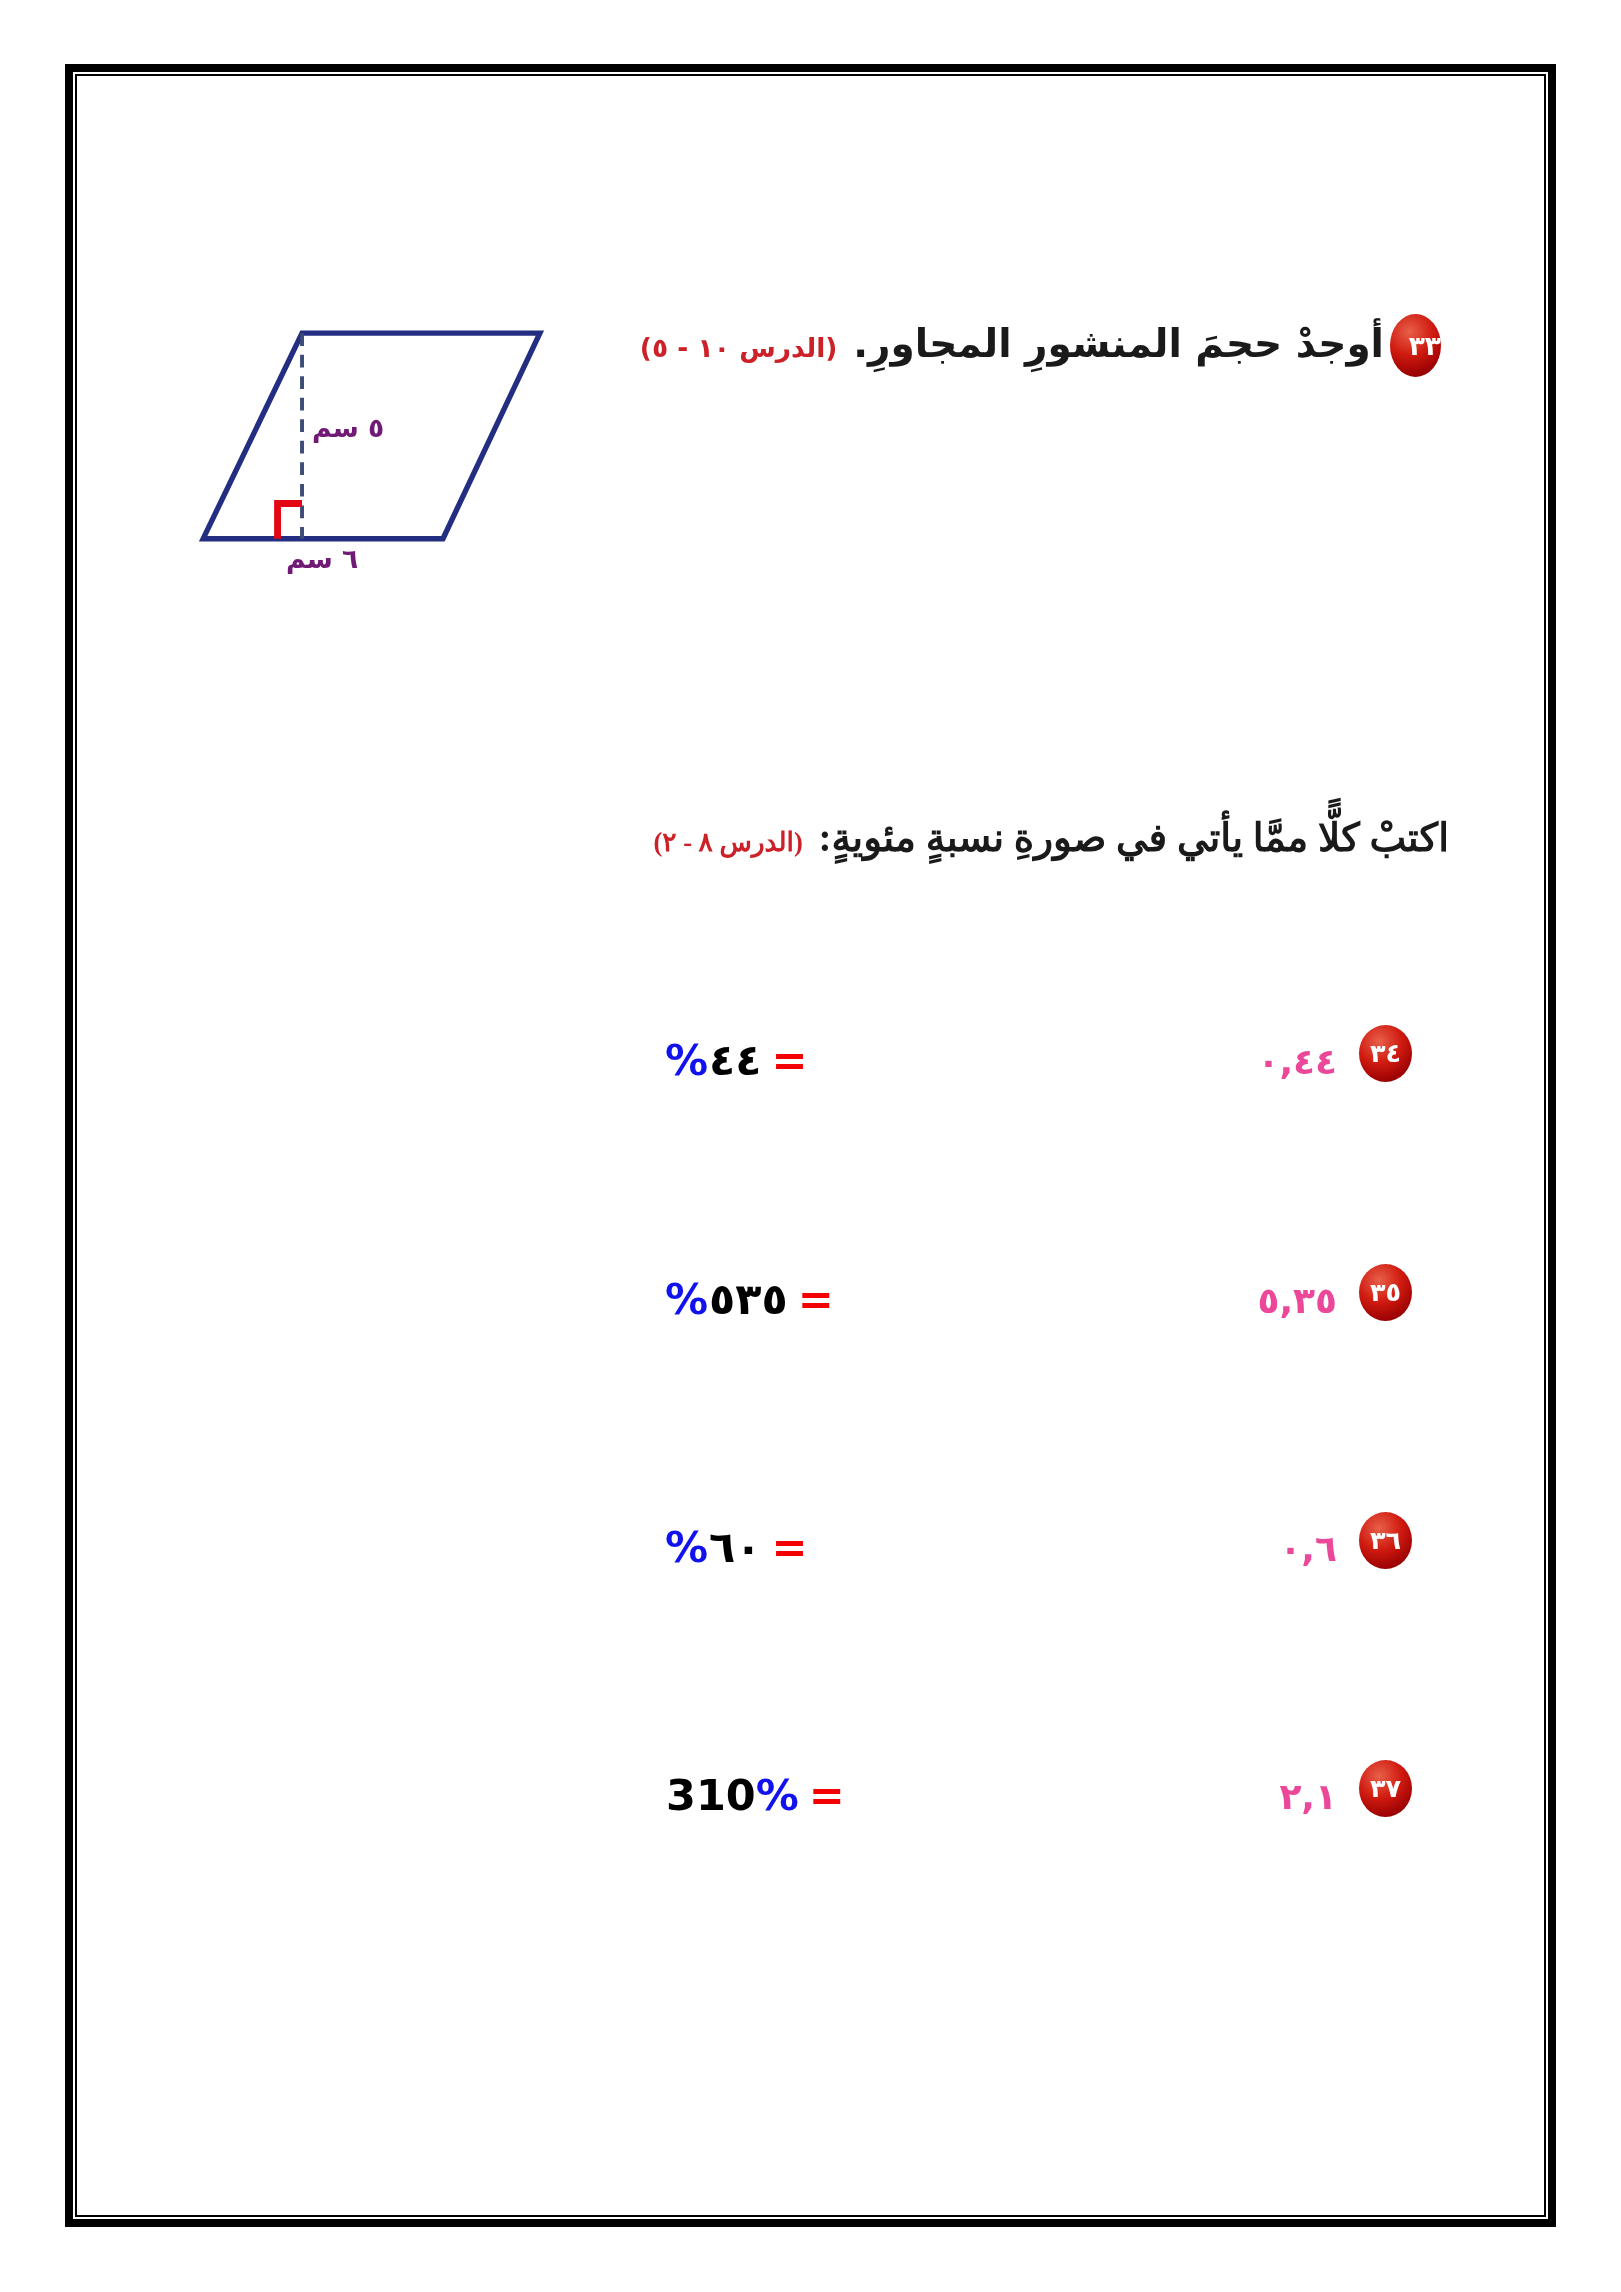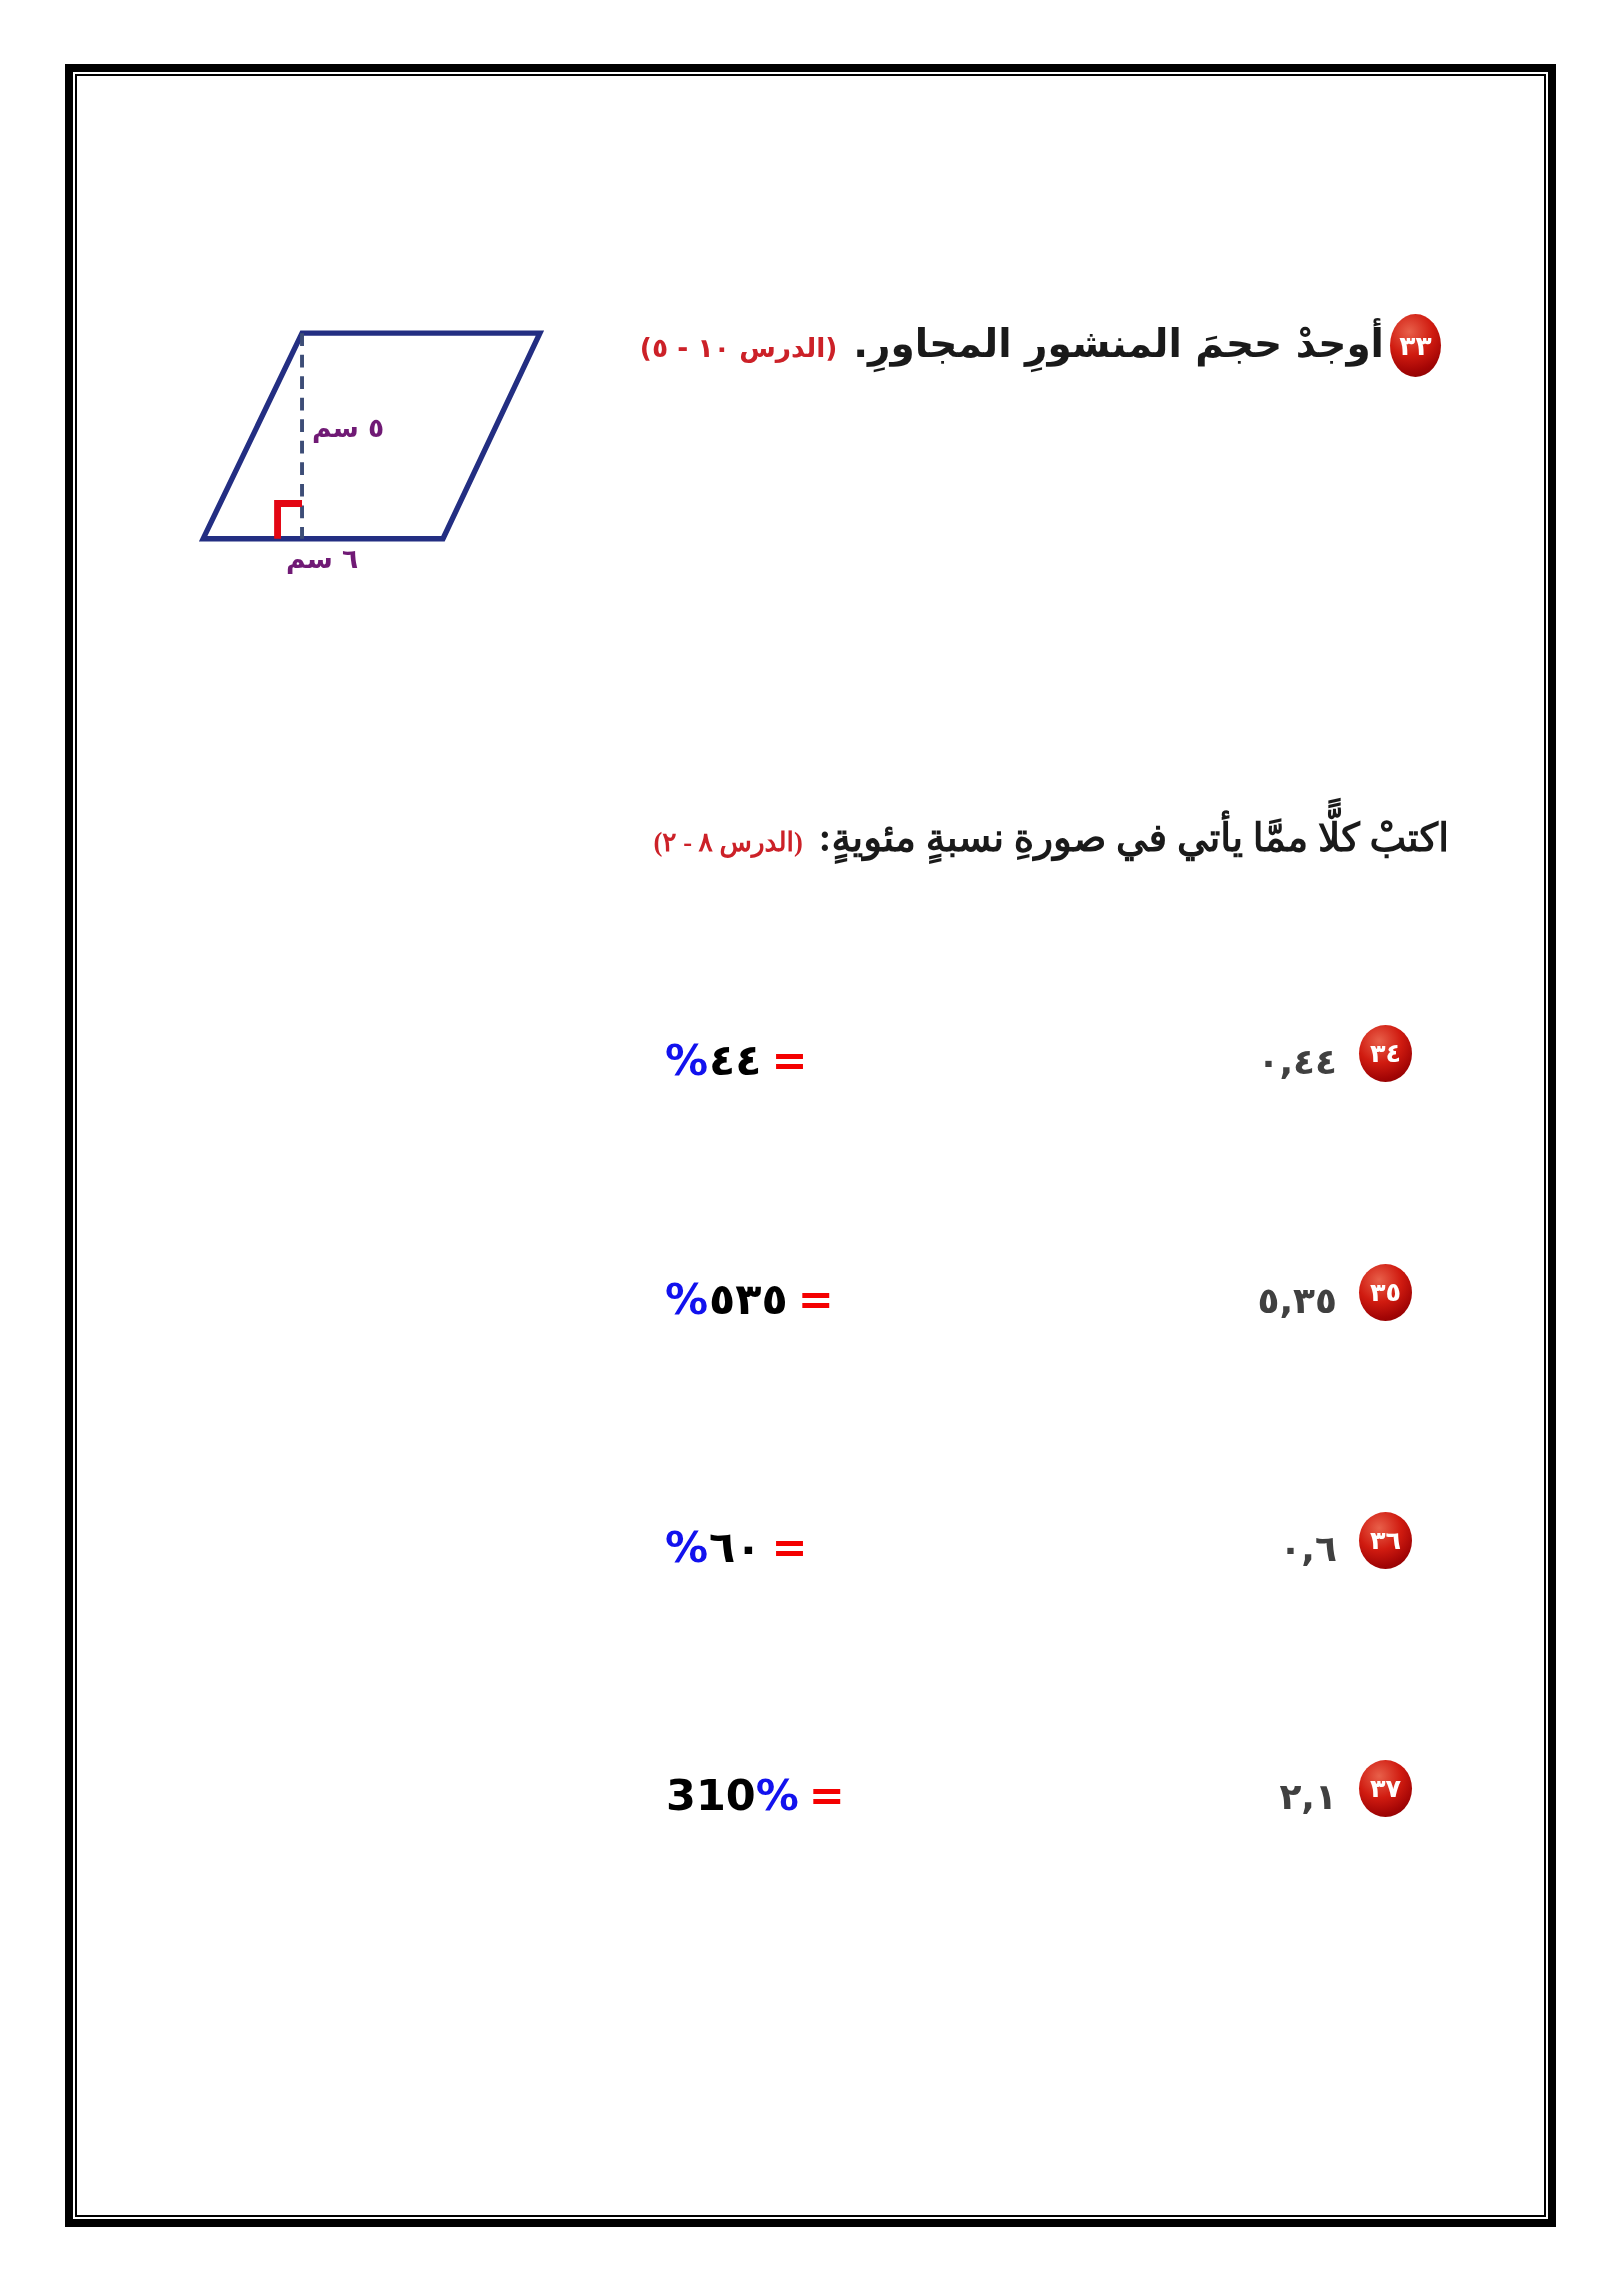--- a/index.html
+++ b/index.html
@@ -30,21 +30,21 @@
     border-radius: 50%;
     background: radial-gradient(circle at 38% 28%, #e8604a 0%, #d01b10 42%, #a30505 72%, #7c0000 100%);
     color: #ffffff;
     font-weight: bold;
     text-align: center;
     direction: rtl;
   }
   #badge-33 {
     left: 1390px; top: 314px;
     width: 51px; height: 63px;
-    font-size: 26.5px; line-height: 63px;
+    font-size: 26.5px; line-height: 63px; text-align: right;
   }
   .q33-line {
     position: absolute;
     top: 321px; right: 237px;
     direction: rtl;
     white-space: nowrap;
     color: #1a1a1a;
     font-size: 39px; font-weight: bold;
   }
   .lesson-ref {
@@ -100,21 +100,21 @@
   .prob-badge {
     right: 209px; top: 5.9px;
     width: 53px; height: 57px;
     font-size: 25.5px; line-height: 57px; text-align: center;
   }
   .prob-value {
     position: absolute;
     right: 284px; top: 21.6px;
     direction: rtl;
     white-space: nowrap;
-    color: #404040;
+    color: #ec4899;
     font-size: 36px; font-weight: bold;
   }
   .prob-answer {
     position: absolute;
     left: 665px; top: 15.7px;
     direction: rtl;
     white-space: nowrap;
     font-size: 43px; font-weight: bold;
   }
   .prob-answer .eq  { color: #f40000; margin-right: 3.9px; margin-left: 9.8px; }

